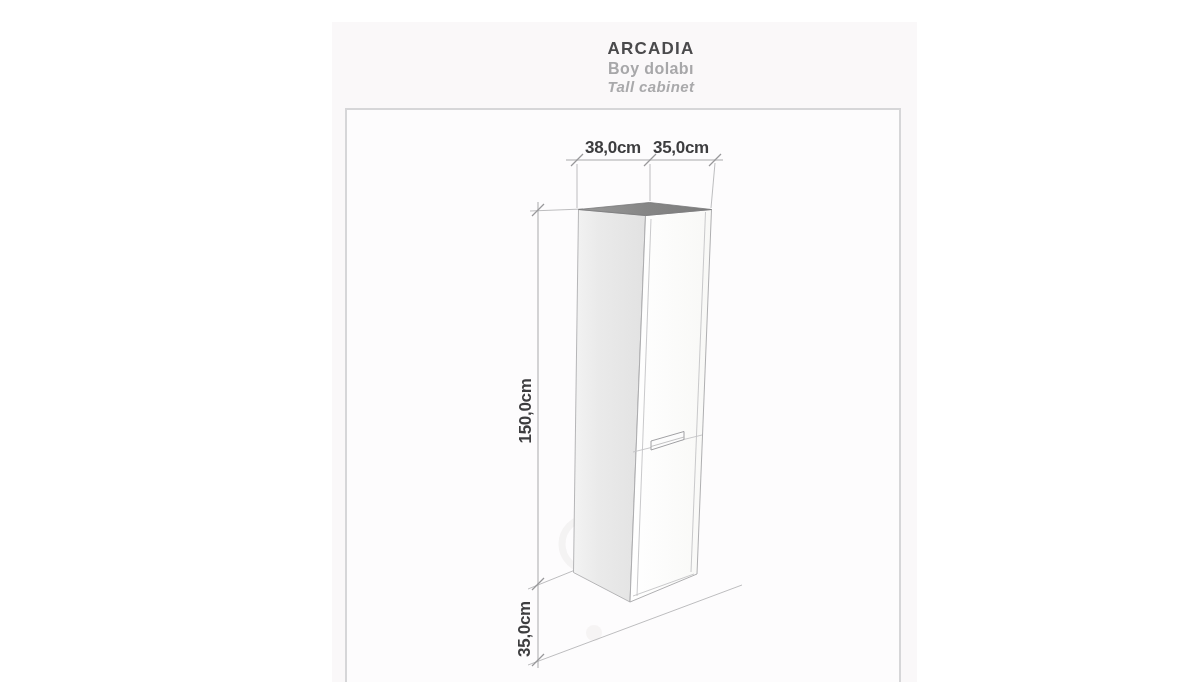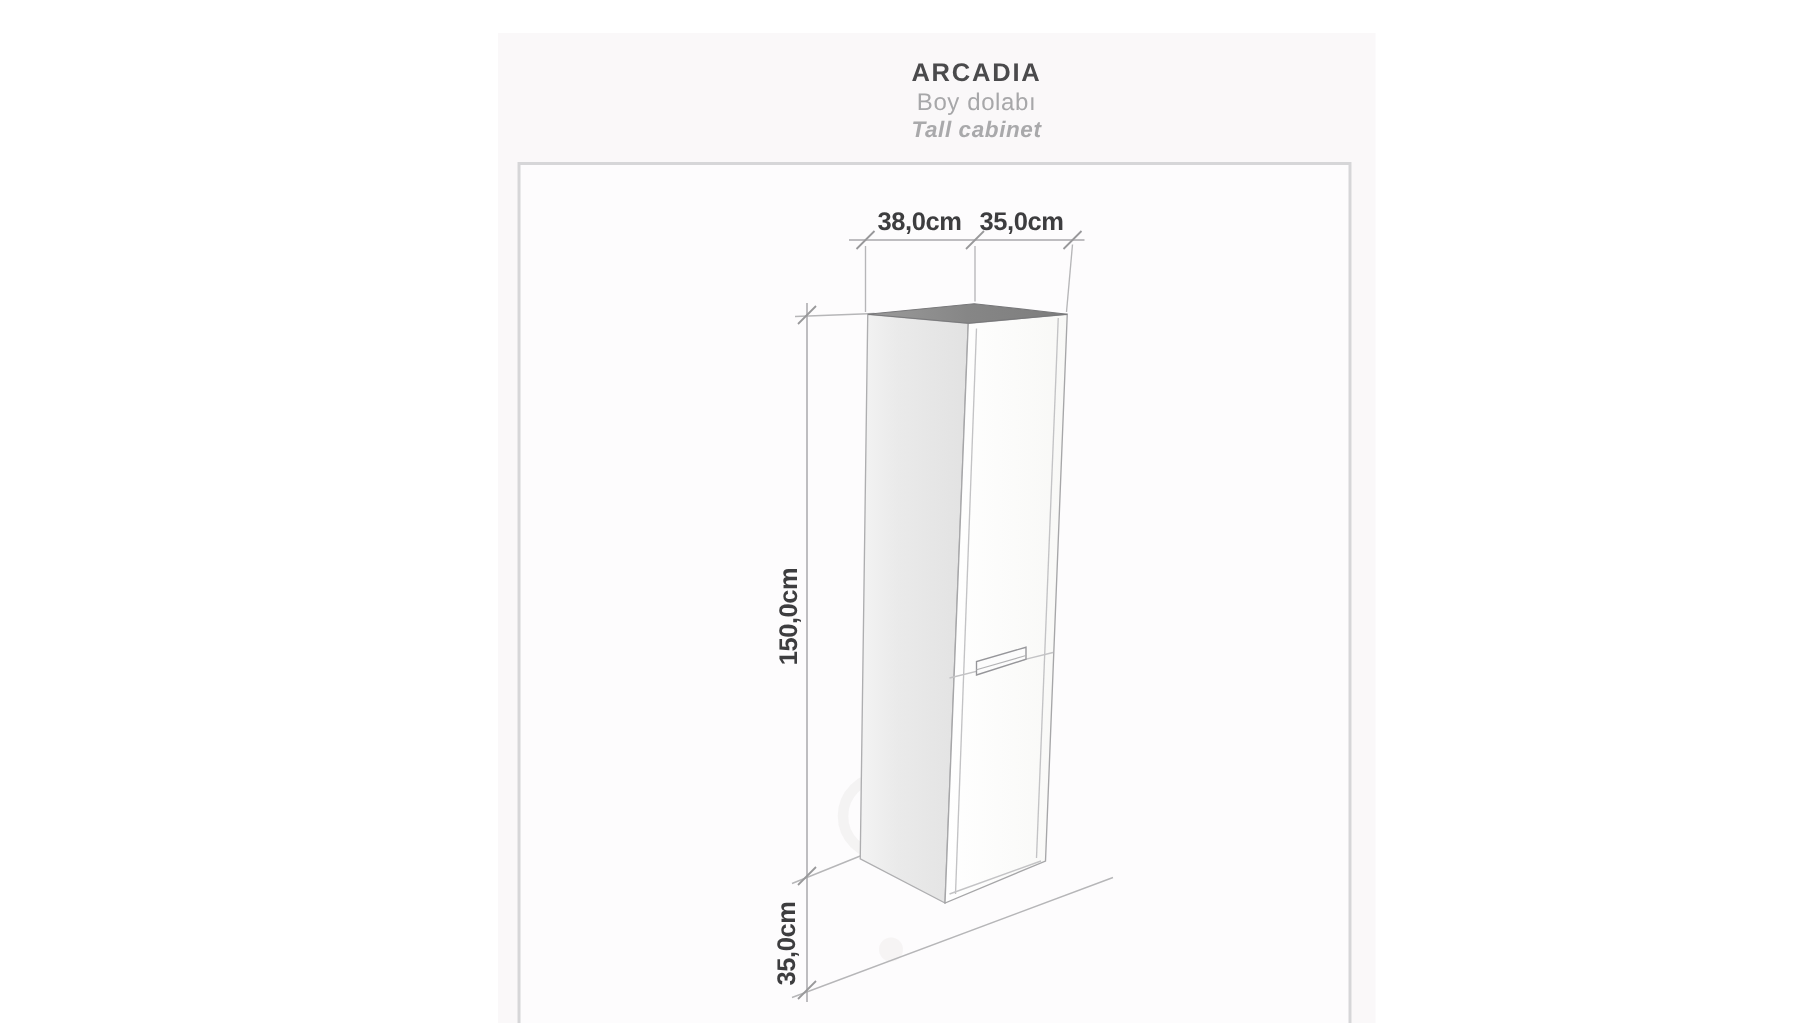--- a/index.html
+++ b/index.html
@@ -16,21 +16,21 @@
   }
   .header {
     position: absolute; left: 651px; top: 16px; transform: translateX(-50%);
     text-align: center; z-index: 3; white-space: nowrap;
   }
   .brand {
     font-size: 17px; font-weight: 700; letter-spacing: 1.2px;
     color: #4a4a4c; line-height: 21px;
   }
   .sub-tr {
-    font-size: 16px; font-weight: 400; letter-spacing: 0.4px;
+    font-size: 16px; font-weight: 700; letter-spacing: 0.4px;
     color: #a7a7a9; line-height: 19px;
   }
   .sub-en {
     font-size: 15px; font-style: italic; letter-spacing: 0.4px;
     color: #a9a9ab; line-height: 18px; font-weight: bold;
   }
   .frame {
     position: absolute; left: 345px; top: 86px;
     width: 556px; height: 586px; box-sizing: border-box;
     border: 2px solid #d6d6d8;

